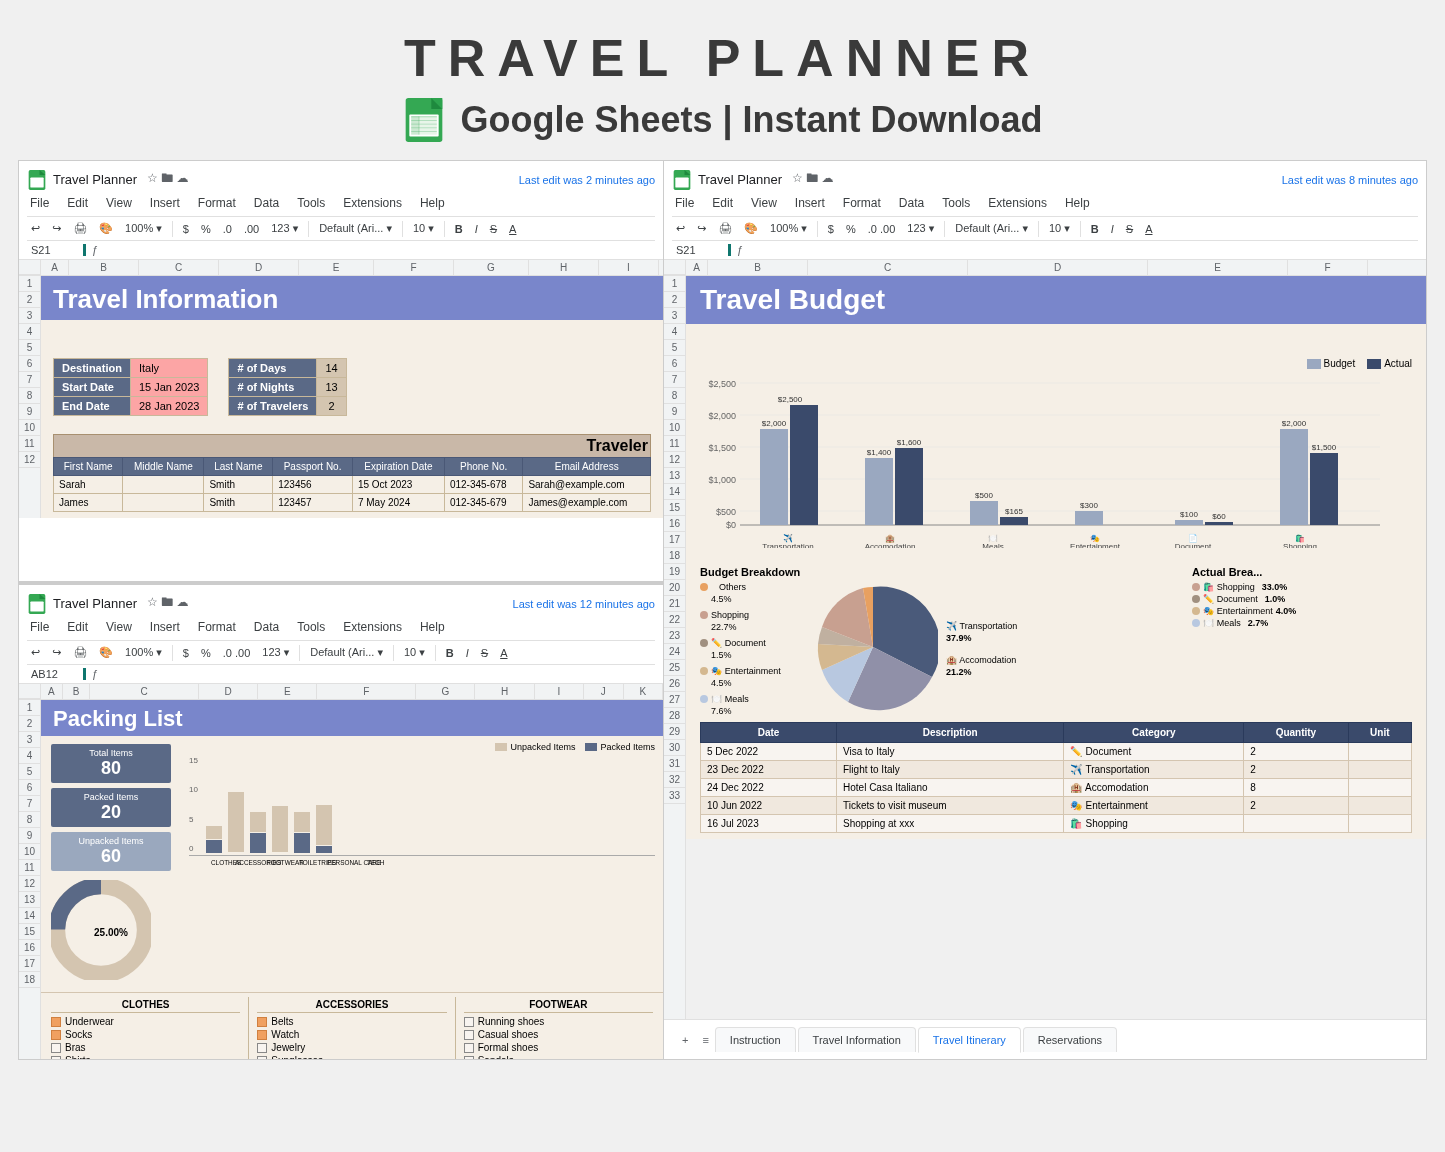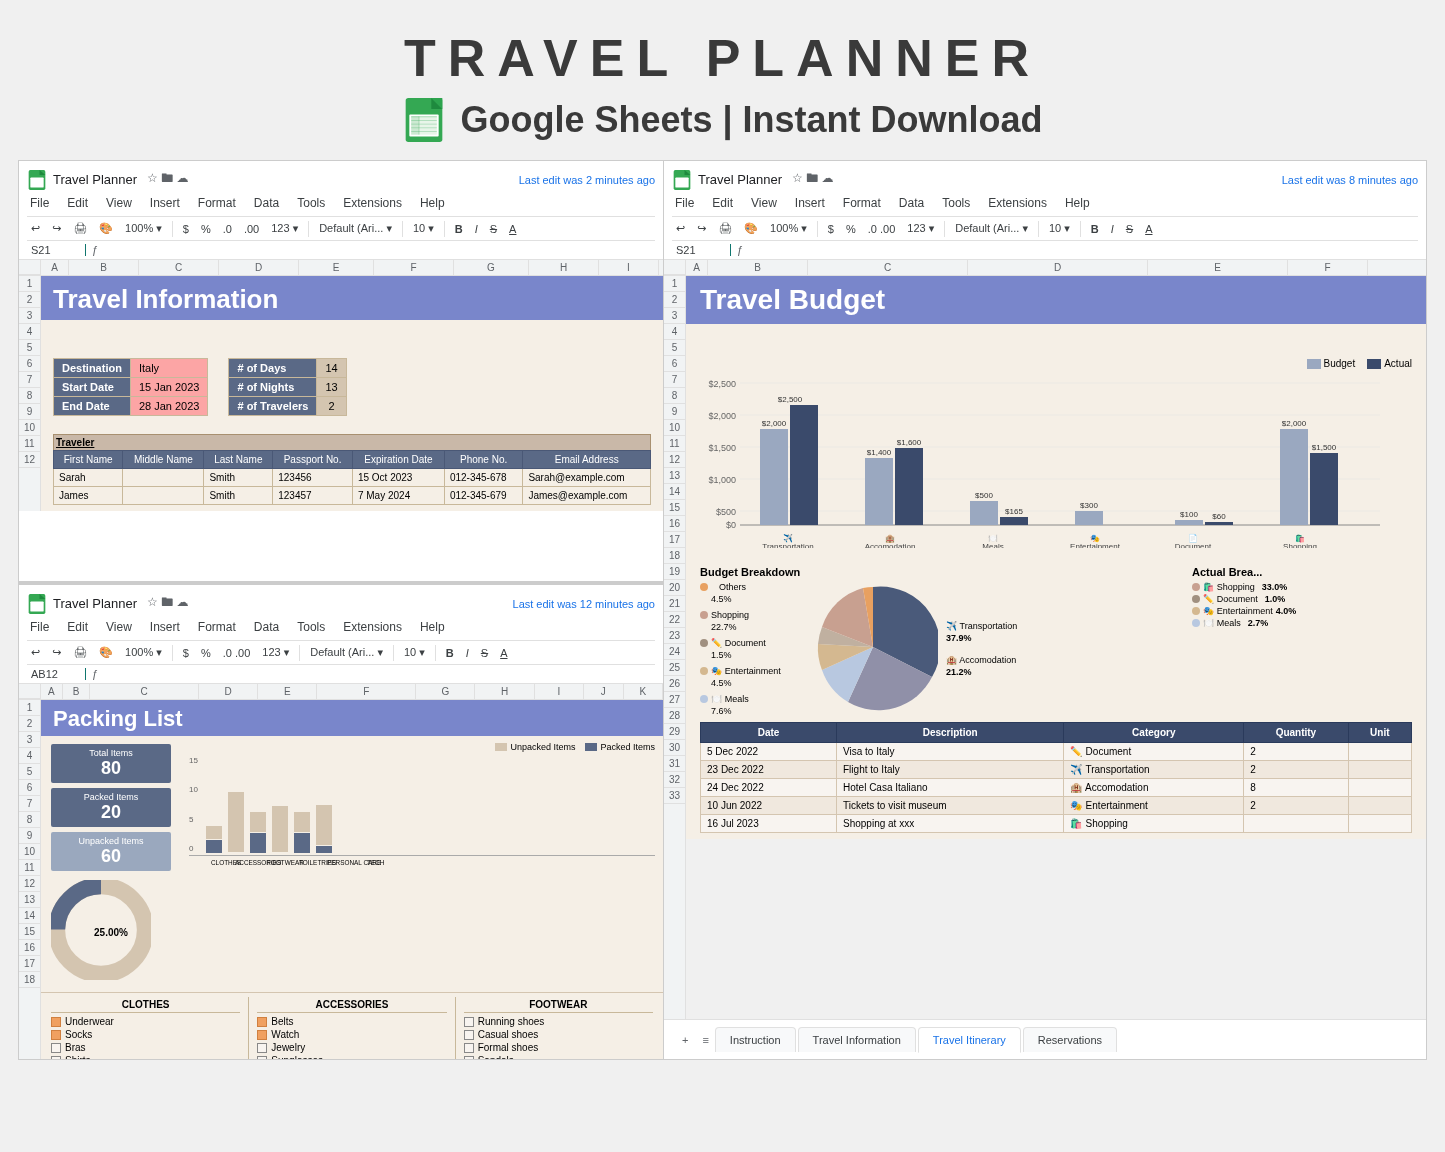--- a/index.html
+++ b/index.html
@@ -139,21 +139,21 @@
       align-items: center;
       gap: 6px;
       padding: 3px 4px;
       border-top: 1px solid #e0e0e0;
       font-size: 11px;
     }
     .cell-ref {
       width: 55px;
       font-size: 11px;
       color: #3c4043;
-      border-right: 1px solid #0f766e;
+      border-right: 3px solid #0f766e;
       padding-right: 4px;
     }
     .formula-icon { color: #5f6368; font-size: 11px; }
 
     
     .sheet-body {
       flex: 1;
       overflow: hidden;
       position: relative;
     }
@@ -179,27 +179,26 @@
       background: #5a6986;
       color: white;
       font-weight: 600;
     }
     .info-table .number-value {
       background: #d4c5b0;
       text-align: center;
     }
     .traveler-header {
       background: #c9b8a8;
-      text-align: left;
-      font-size: 10px;
+      text-align: right;
+      font-size: 16px;
       font-weight: 600;
       padding: 2px;
       border: 1px solid #a89070;
       border-bottom: none;
-      text-decoration: underline;
     }
     .traveler-table {
       border-collapse: collapse;
       width: 100%;
       font-size: 10px;
     }
     .traveler-table th {
       background: #5a6986;
       color: white;
       padding: 3px 5px;

